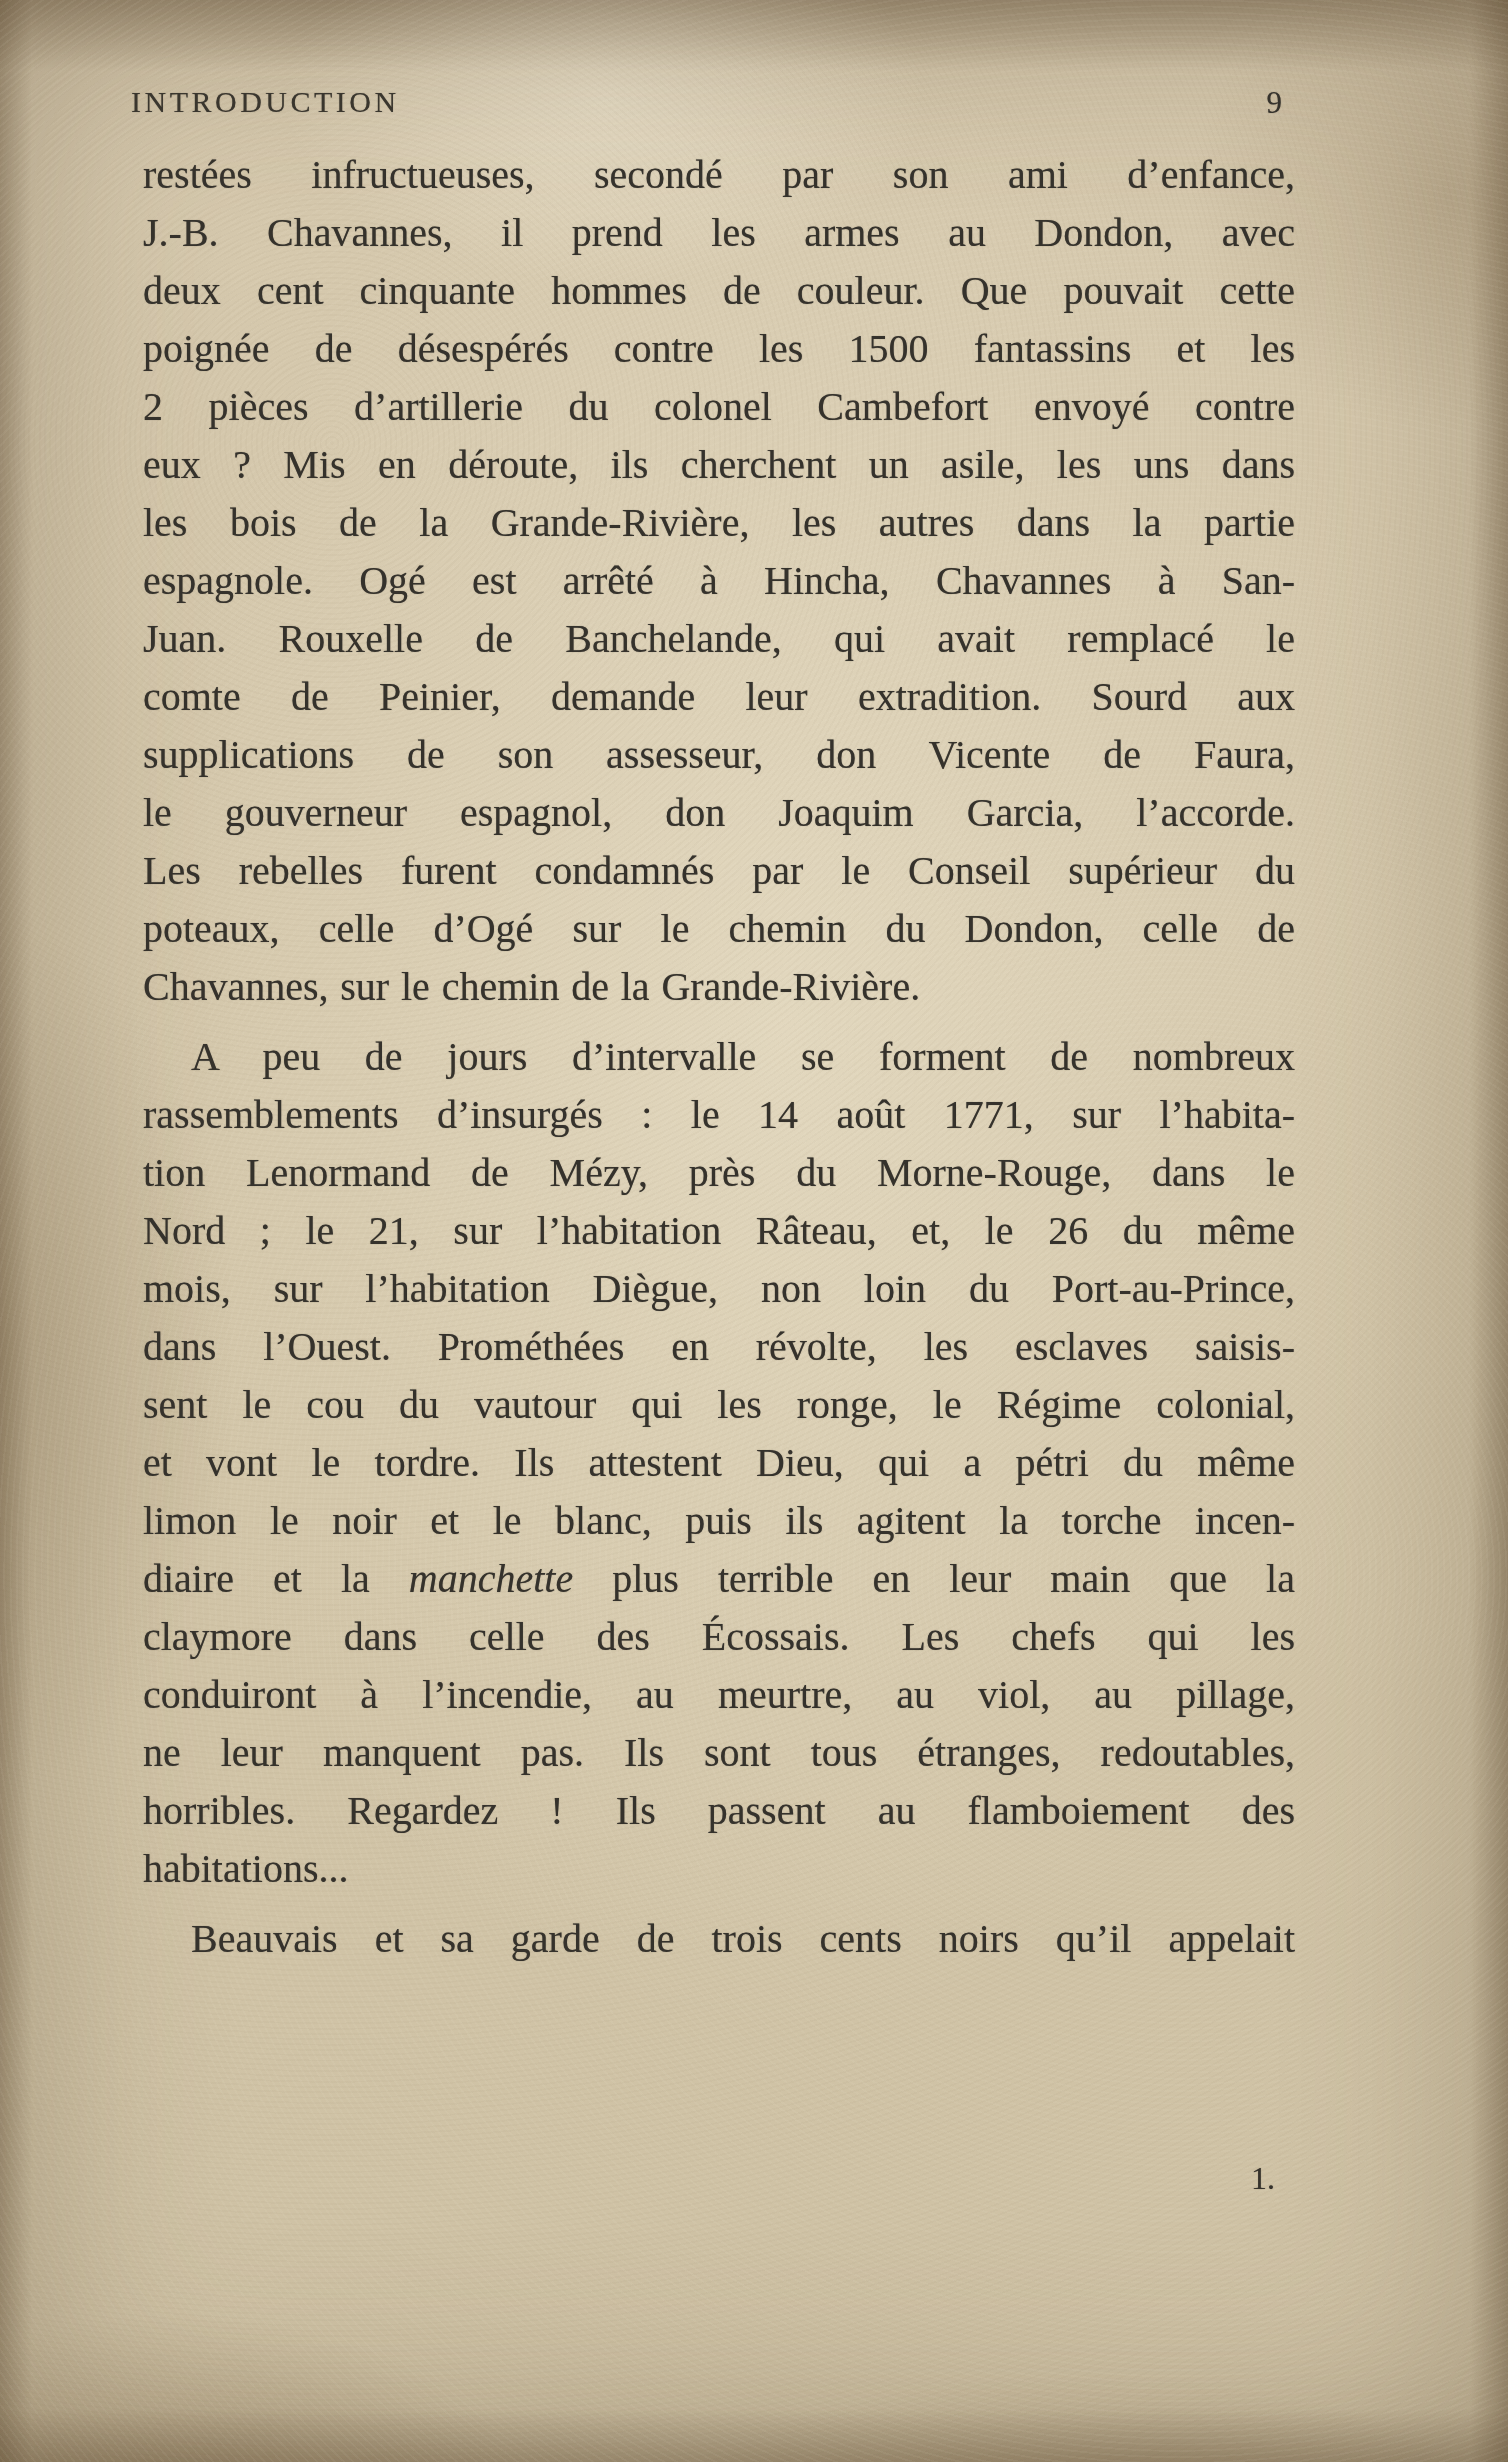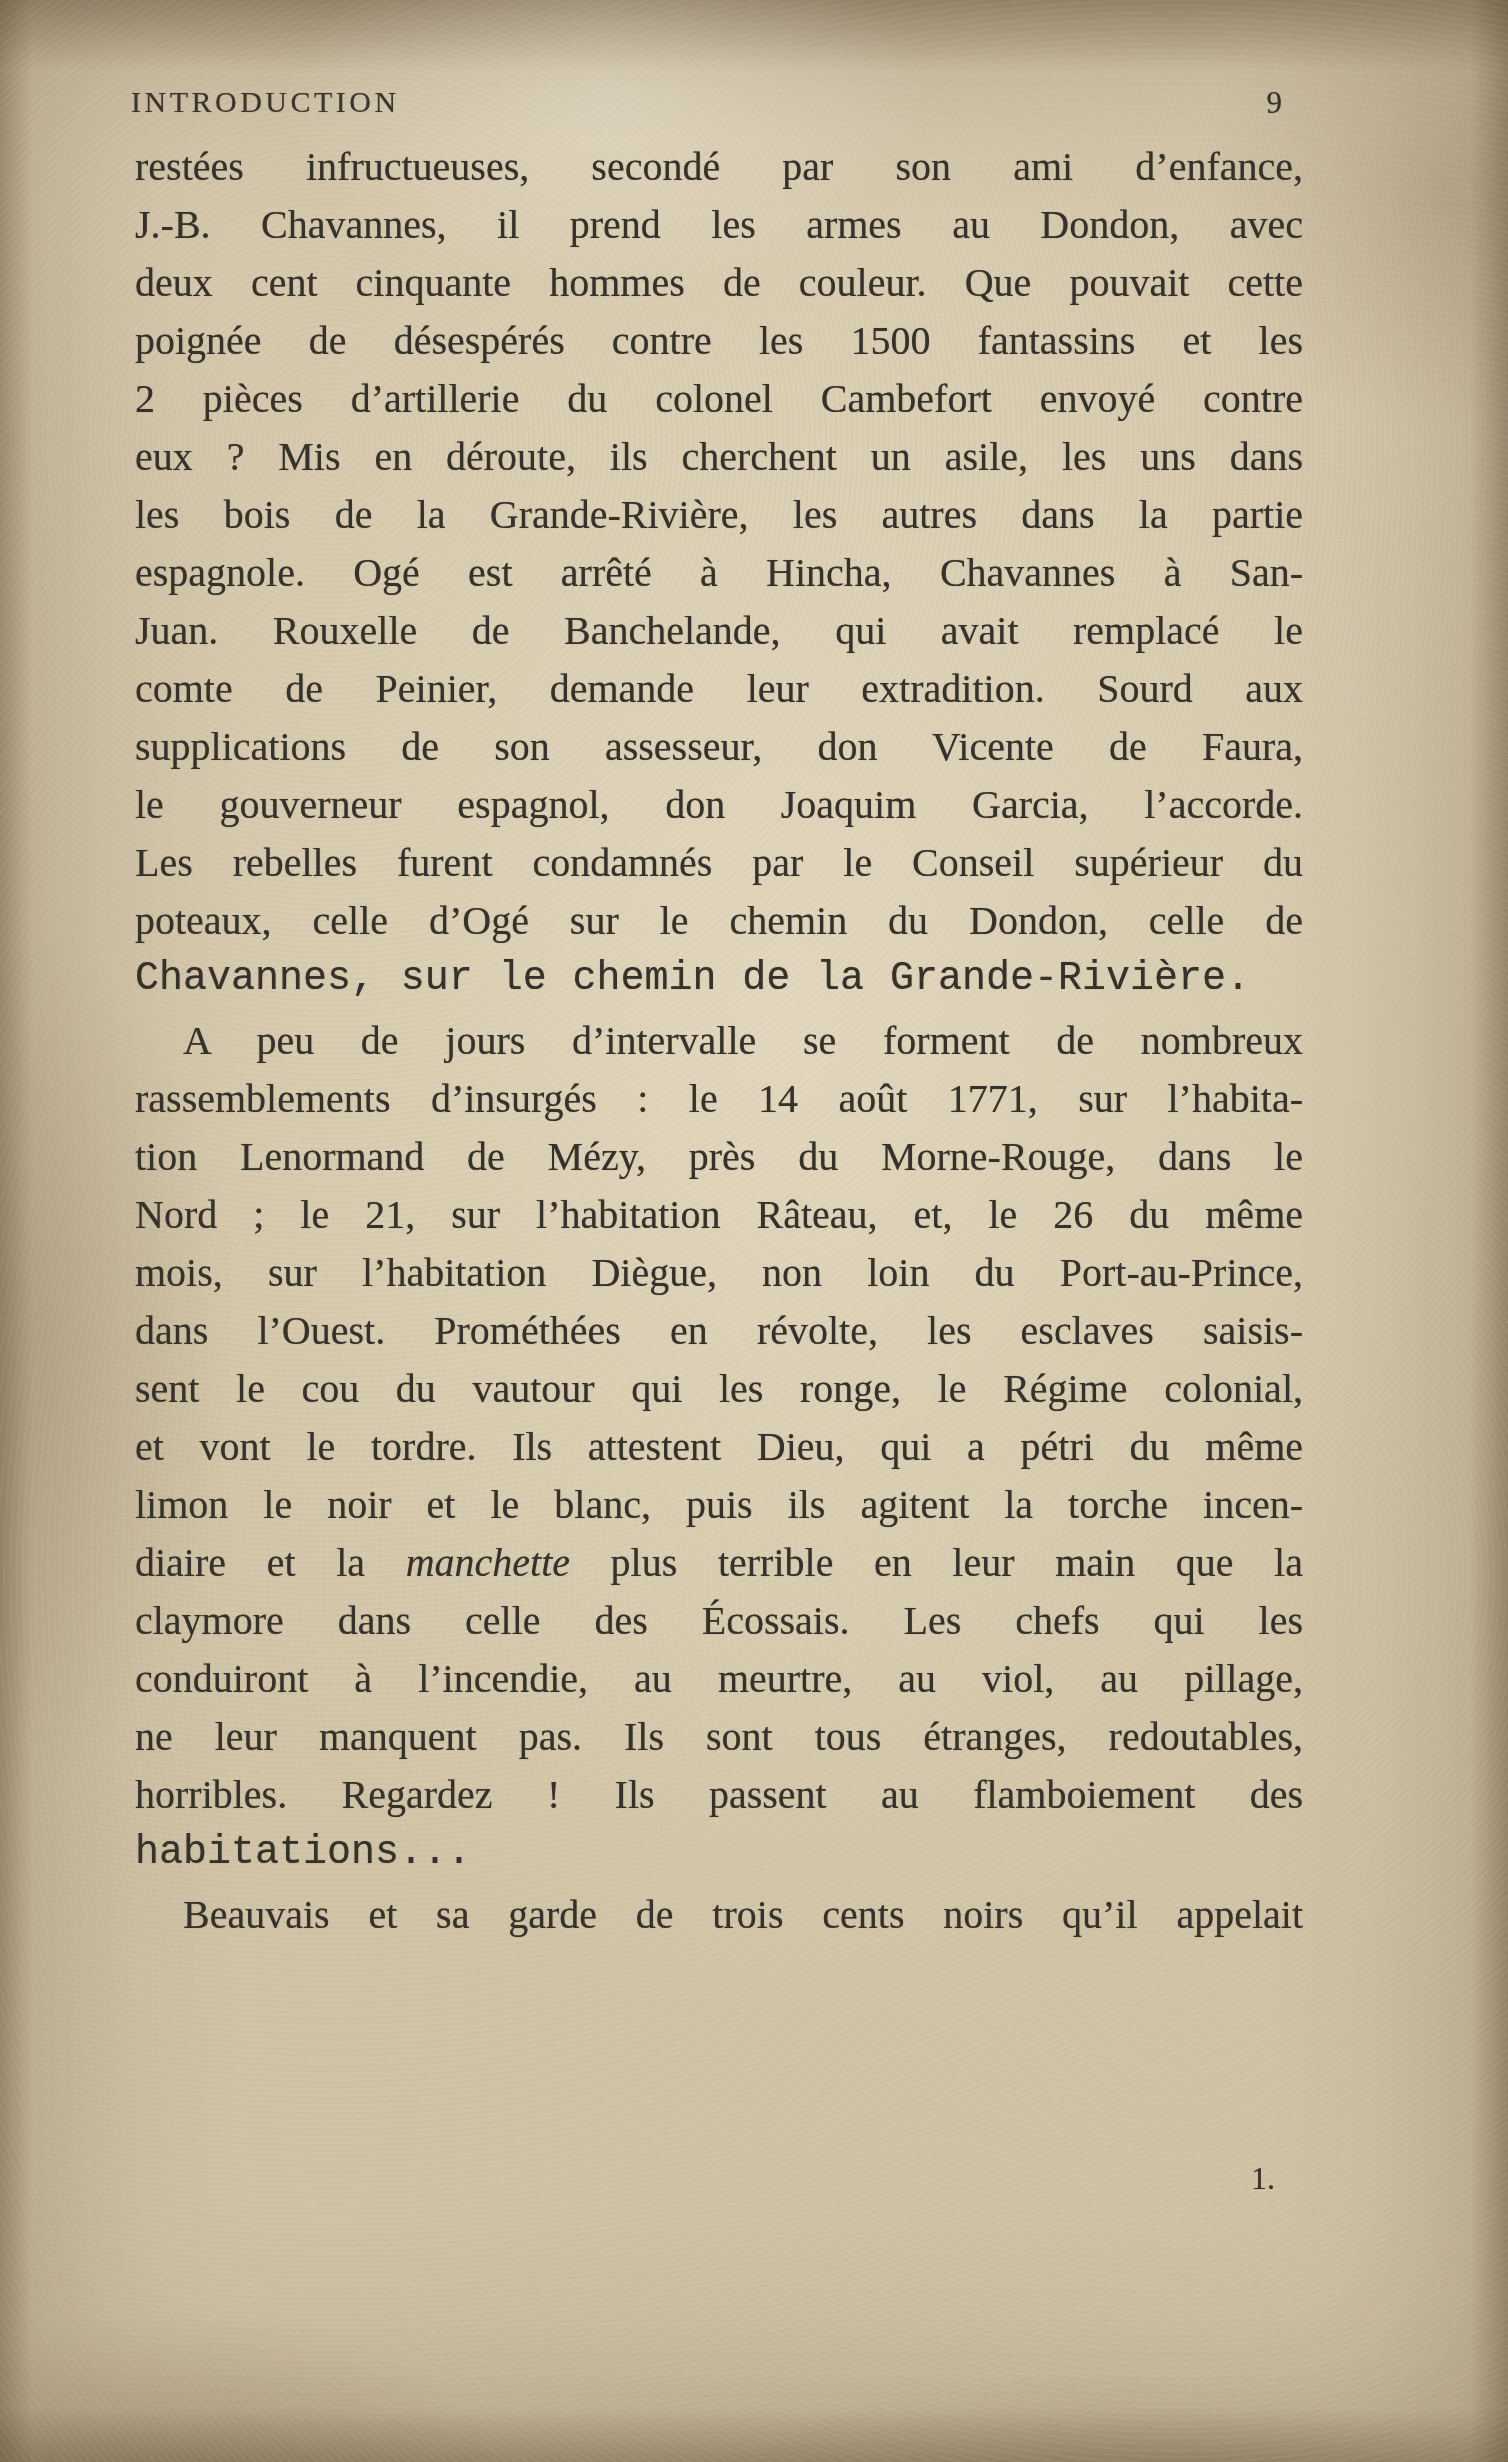--- a/index.html
+++ b/index.html
@@ -52,23 +52,23 @@
     text-shadow: 0 0 0.9px rgba(52,48,40,0.5);
   }
 
   .body-text {
     position: absolute;
     left: 131px; top: 134px; width: 1176px;
     font-size: 40px; line-height: 58px;
     text-shadow: 0 0 0.9px rgba(52,48,40,0.55);
     word-spacing: 1.8px;
   }
-  .paragraph { margin: 4px; }
+  .paragraph { margin: 12px; }
   .line { text-align: justify; text-align-last: justify; }
-  .line.endline { text-align-last: left; font-family: Liberation Mono, monospace; }
+  .line.endline { text-align-last: left; }
   .line.indent { text-indent: 48px; }
   .line em { }
 
   .footer-mark {
     position: absolute;
     left: 1251px; top: 2160px;
     font-size: 32px;
     text-shadow: 0 0 0.9px rgba(52,48,40,0.55);
   }
 </style>

